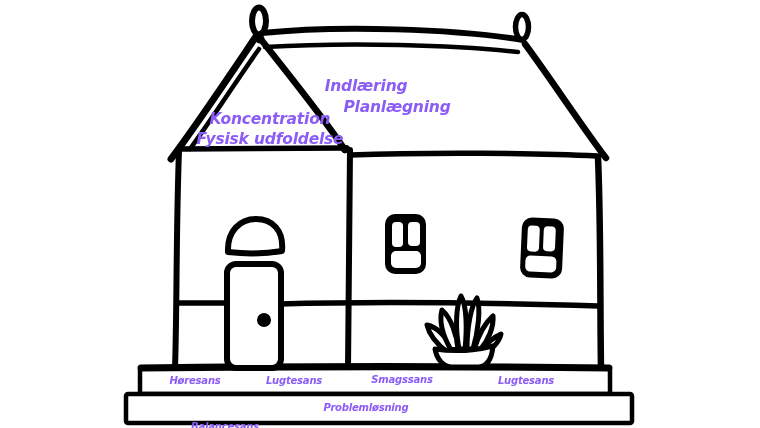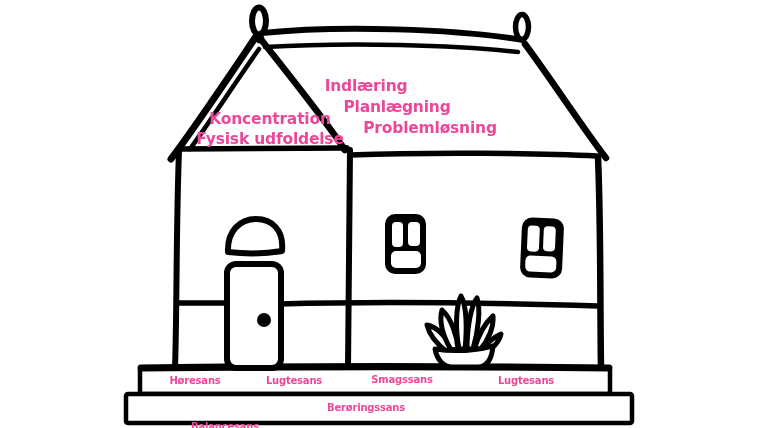--- a/index.html
+++ b/index.html
@@ -10,24 +10,25 @@
     overflow:hidden;
     font-family:"DejaVu Sans", sans-serif;
   }
   .stage svg{position:absolute;left:0;top:0;}
   .lbl{
     position:absolute;
     transform:translate(-50%,-50%);
     font-family:"DejaVu Sans", sans-serif;
     font-size:15.5px;
     font-weight:600;
-    color:#ec4899;
+    color:#8b5cf6;
     white-space:nowrap;
     line-height:1;
     letter-spacing:-0.2px;
+    font-style:italic;
   }
   .lbl.small{font-size:10px;}
 </style>
 </head>
 <body>
 
 <div class="stage">
 
   <svg width="760" height="428" viewBox="0 0 760 428">
     <g fill="none" stroke="#000000" stroke-linecap="round" stroke-linejoin="round">
@@ -88,27 +89,26 @@
         <path d="M467,349 C467,327 471,306 477,298 C481,309 478,332 473,349 Z"></path>
         <path d="M474,350 C478,336 485,323 493,316 C494,327 488,341 480,350 Z"></path>
         <path d="M480,352 C486,344 494,337 501,334 C499,343 491,350 484,353 Z"></path>
         <path d="M435,349 C437,360 444,367 452,367 L479,367 C488,366 492,357 493,346 C473,351 455,352 435,349 Z"></path>
       </g>
     </g>
   </svg>
 
   <div class="lbl" style="left:366px;top:87px">Indlæring</div>
   <div class="lbl" style="left:397px;top:108px">Planlægning</div>
-  <div class="lbl" style="left:430px;top:129px">Problemløsning</div>
 
   <div class="lbl" style="left:270px;top:120px">Koncentration</div>
   <div class="lbl" style="left:270px;top:140px">Fysisk udfoldelse</div>
 
 
   <div class="lbl small" style="left:195px;top:381px">Høresans</div>
   <div class="lbl small" style="left:294px;top:381px">Lugtesans</div>
   <div class="lbl small" style="left:402px;top:380px">Smagssans</div>
   <div class="lbl small" style="left:526px;top:381px">Lugtesans</div>
 
   <div class="lbl small" style="left:225px;top:427px">Balancesans</div>
-  <div class="lbl small" style="left:366px;top:408px">Berøringssans</div>
+  <div class="lbl small" style="left:366px;top:408px">Problemløsning</div>
 
 </div>
 
 </body></html>

